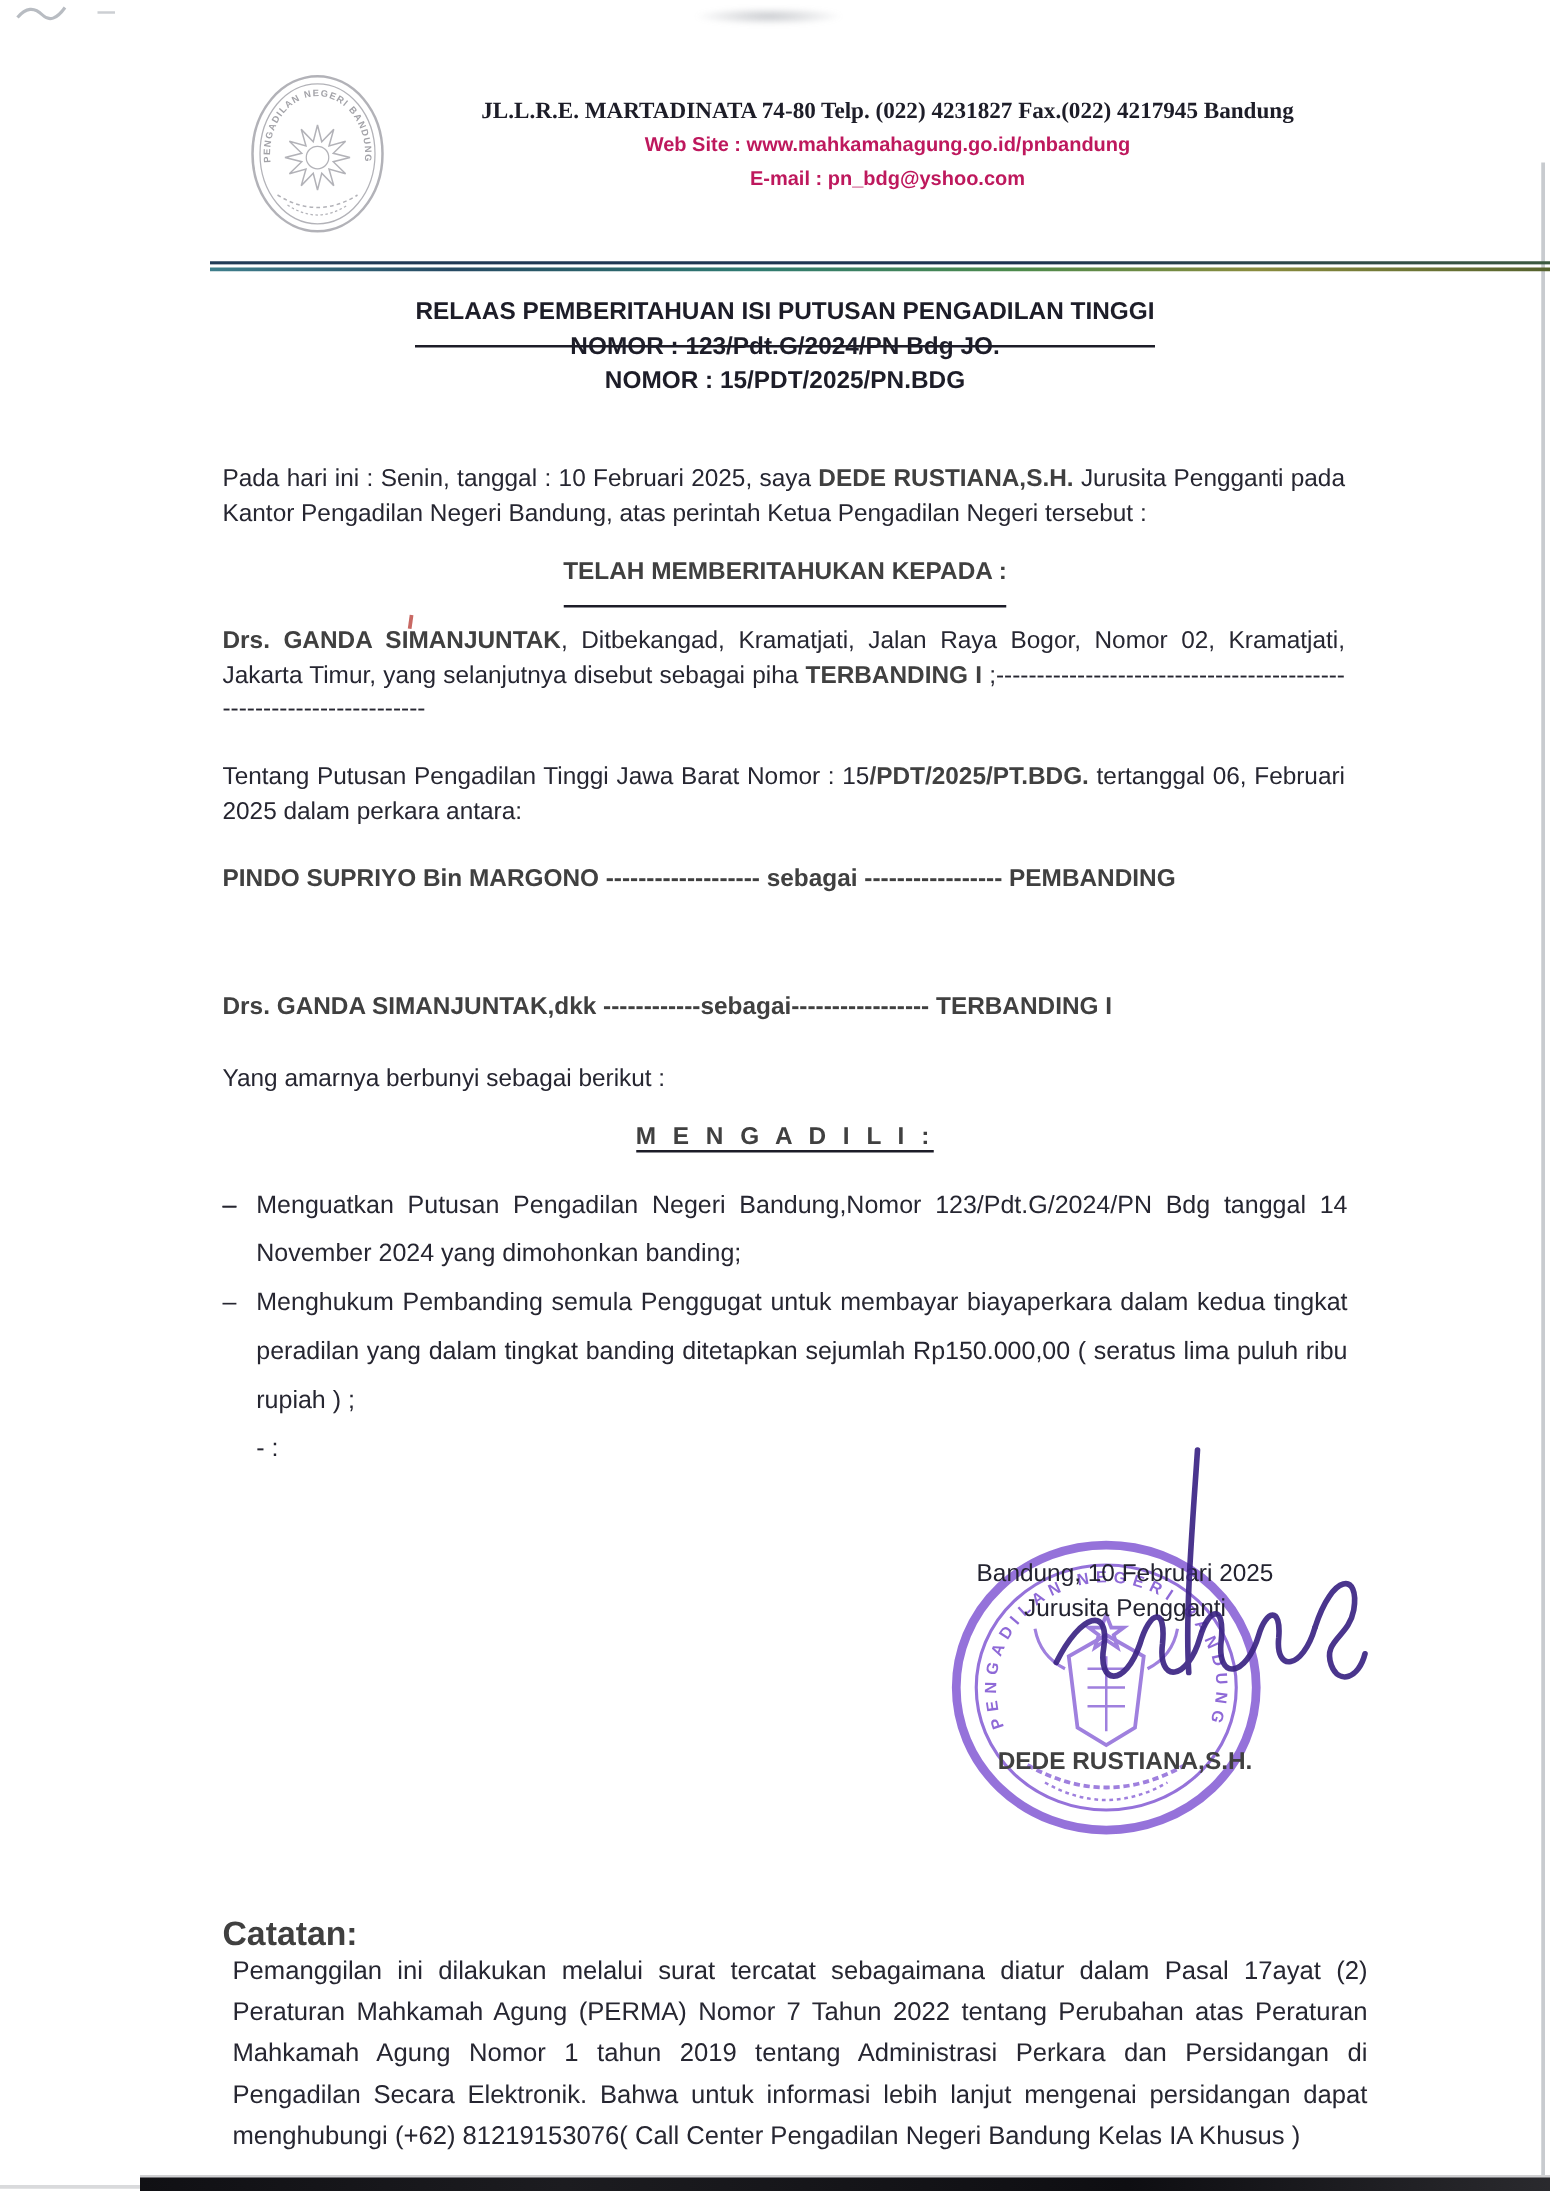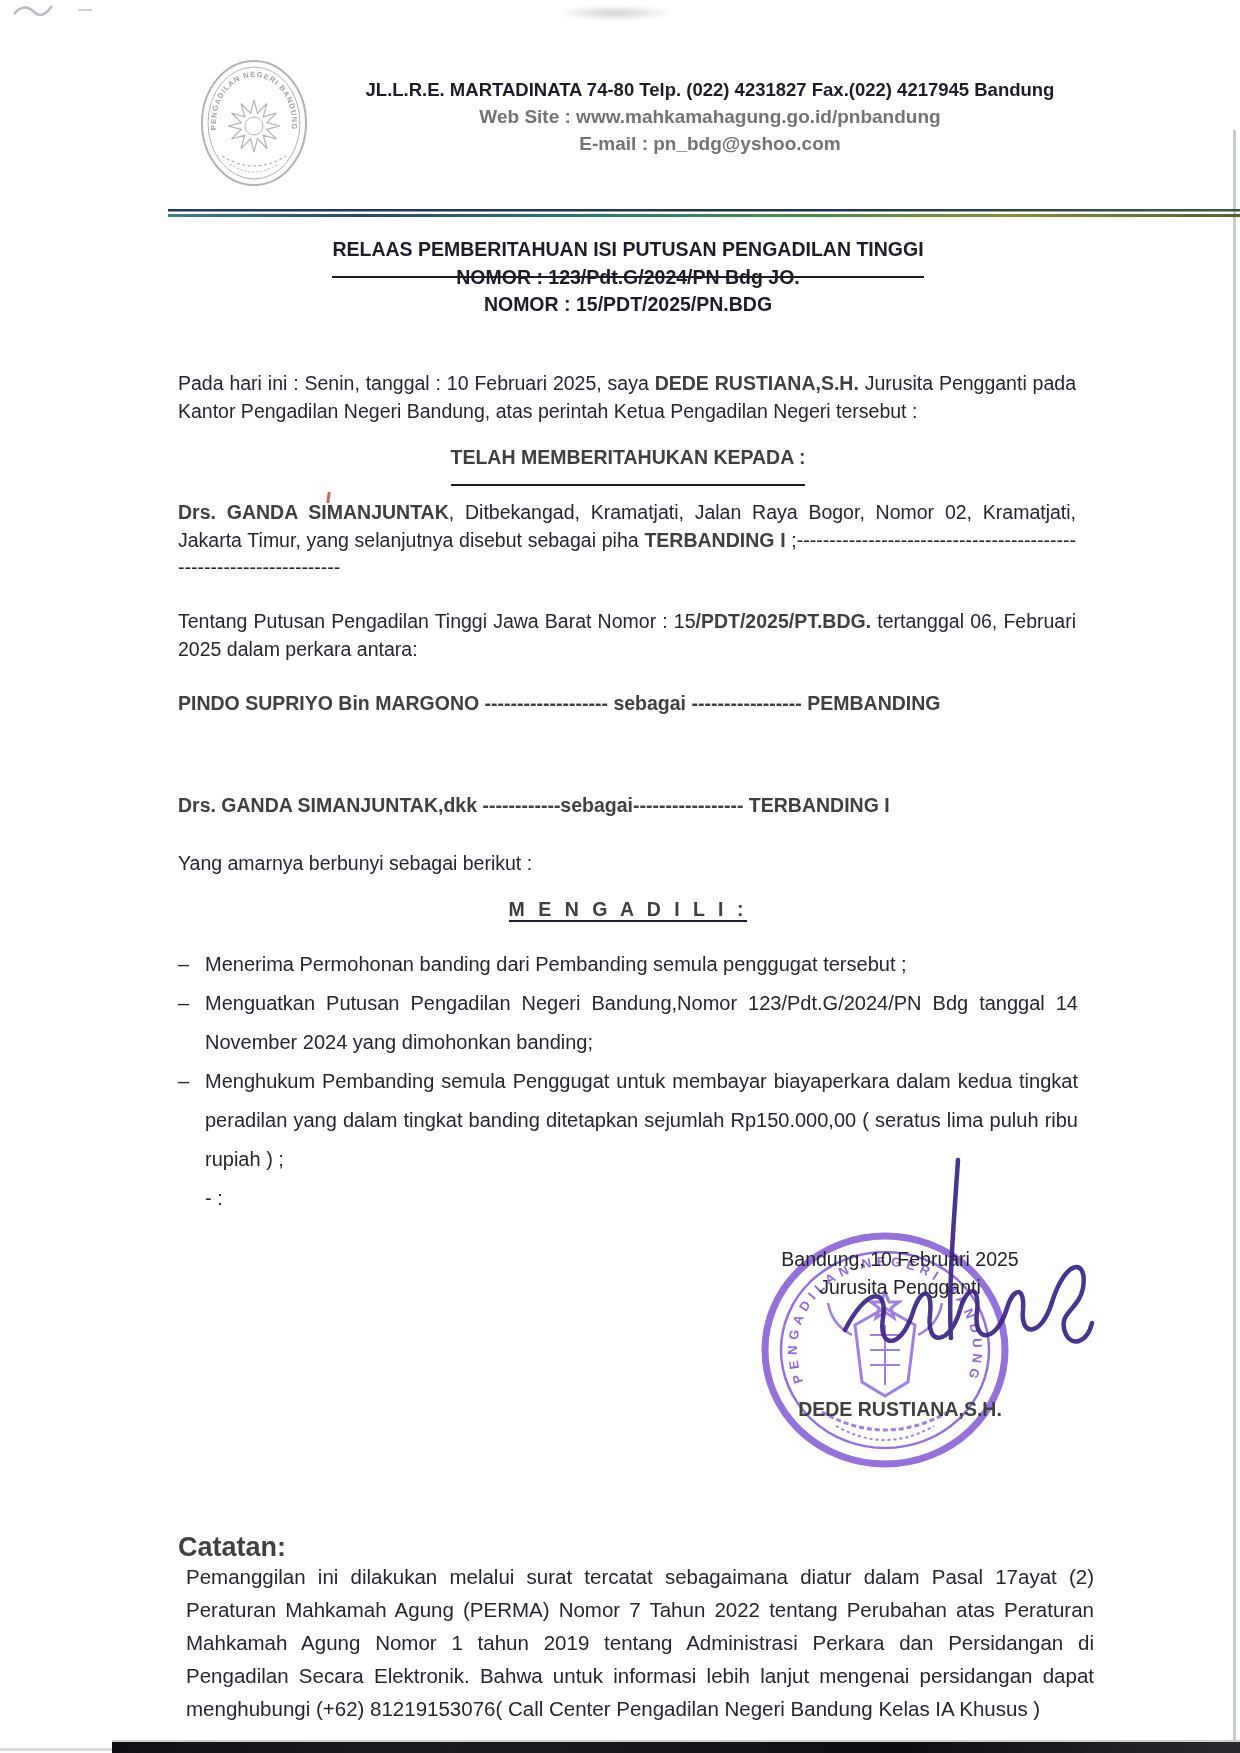--- a/index.html
+++ b/index.html
@@ -7,22 +7,22 @@
         font-family:"Liberation Sans", sans-serif;color:#262631;}
   .b, .bold{font-weight:bold;color:#404040;}
   .u{border-bottom:2.2px solid #1d1d28;padding-bottom:16px;}
   .j{text-align:justify;overflow-wrap:anywhere;}
   p{margin:0;}
 
   
   .seal{position:absolute;left:192px;top:56px;width:124px;height:134px;opacity:.8;}
   .head{position:absolute;left:300px;top:76px;width:820px;text-align:center;line-height:27px;}
   .head .h1{font-size:19.5px;font-weight:bold;color:#1d1d28;}
-  .head .h2{font-size:18.5px;font-weight:bold;color:#1d1d28;}
-  .head .h3{font-size:19px;font-weight:bold;color:#737373;}
+  .head .h2{font-size:18.5px;font-weight:bold;color:#1d1d28;font-family:Liberation Serif, serif;}
+  .head .h3{font-size:16px;font-weight:bold;color:#be185d;}
   .divider{position:absolute;left:168px;top:209px;width:1072px;height:8px;
     background:
       linear-gradient(90deg,#3f7f8c 0%,#274a63 18%,#2f7a72 40%,#4c8a4c 60%,#8a8c3e 78%,#55622e 100%) 0 4.5px/100% 3.5px no-repeat,
       linear-gradient(90deg,#223c57,#1d3350 60%,#3c5a40) 0 0/100% 2.5px no-repeat;}
 
   
   .title{position:absolute;left:178px;top:236px;width:900px;text-align:center;
          font-weight:bold;color:#1d1d28;font-size:19.5px;line-height:27.5px;}
   .para{position:absolute;left:178px;width:898px;font-size:19.5px;line-height:27.5px;}
   .center-h{position:absolute;left:178px;width:900px;text-align:center;font-size:19.5px;}
@@ -113,21 +113,20 @@
 
   <p class="para" style="top:850px">Yang amarnya berbunyi sebagai berikut :</p>
 
   <div class="center-h" style="top:898px">
     <span class="sp bold">M E N G A D I L I :</span>
   </div>
 
   <div class="vlist">
     <div class="vitem">
       <span class="dash">–</span>
-      <span>Menerima Permohonan banding dari Pembanding semula penggugat tersebut ;</span>
     </div>
     <div class="vitem">
       <span class="dash">–</span>
       <span>Menguatkan Putusan Pengadilan Negeri Bandung,Nomor 123/Pdt.G/2024/PN Bdg tanggal 14 November 2024 yang dimohonkan banding;</span>
     </div>
     <div class="vitem">
       <span class="dash">–</span>
       <span>Menghukum Pembanding semula Penggugat untuk membayar biayaperkara dalam kedua tingkat peradilan yang dalam tingkat banding ditetapkan sejumlah Rp150.000,00 ( seratus lima puluh ribu rupiah ) ;</span>
     </div>
     <div class="vitem">

